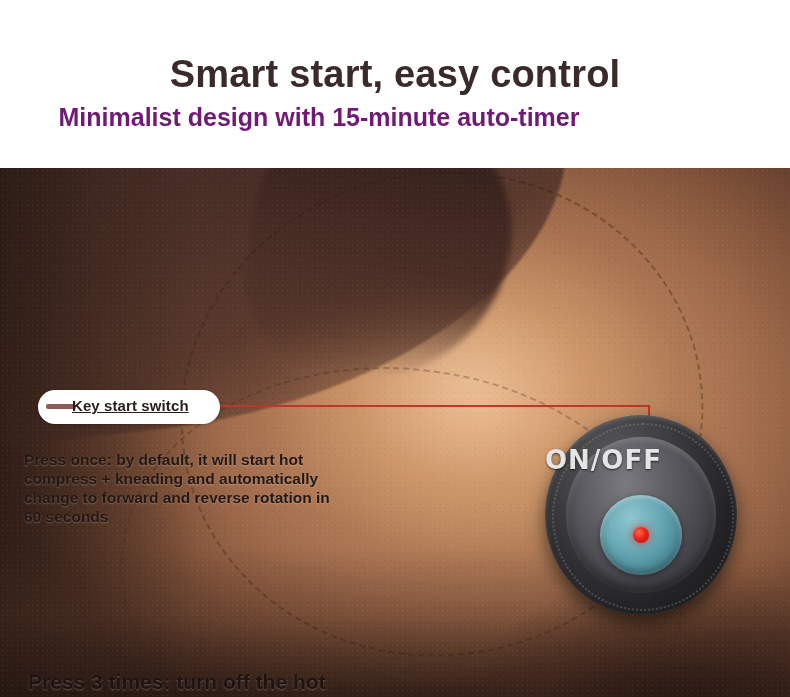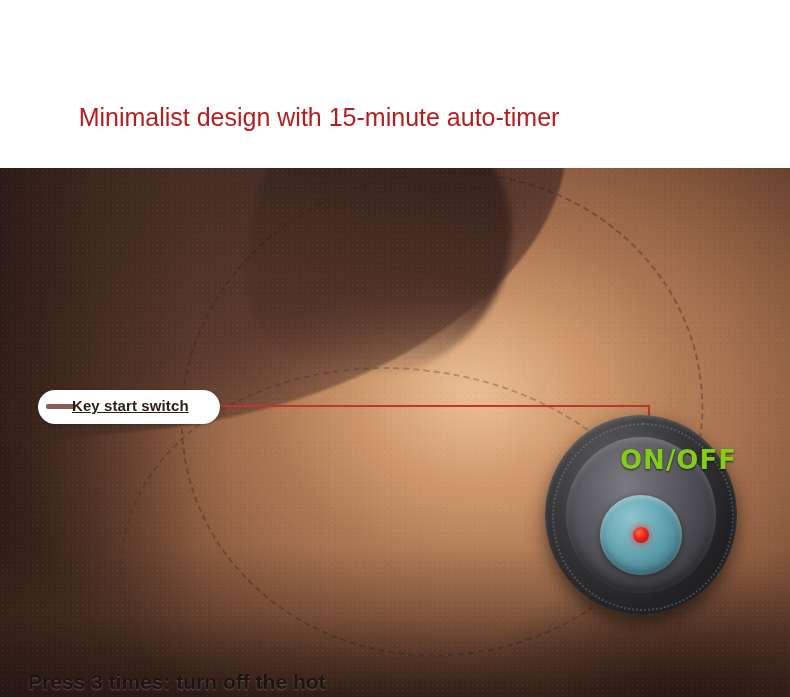--- a/index.html
+++ b/index.html
@@ -38,22 +38,22 @@
     color: #3b2a2a;
     letter-spacing: 0.2px;
     line-height: 44px;
   }
   .subhead {
     position: absolute;
     left: 0;
     top: 102px;
     width: 638px;
     font-size: 25px;
-    font-weight: normal;
-    color: #b91c1c;
+    font-weight: bold;
+    color: #701a75;
     line-height: 30px;
   }
 
   
   .photo {
     position: absolute;
     left: 0;
     top: 168px;
     width: 790px;
     height: 529px;
@@ -204,26 +204,26 @@
     border-radius: 50%;
     background:
       radial-gradient(ellipse at 40% 30%, #7b7a80 0%, #5e5d63 34%, #45444a 66%, #2e2d32 100%);
     box-shadow: inset 0 3px 6px rgba(255,255,255,0.22), inset 0 -6px 12px rgba(0,0,0,0.45);
   }
   .btn-label {
     position: absolute;
     left: 0;
     top: 30px;
     width: 192px;
-    text-align: right;
+    text-align: left;
     font-family: "DejaVu Sans", sans-serif;
     font-size: 26px;
     font-weight: bold;
     letter-spacing: 1px;
-    color: #84cc16;
+    color: #e5e5e5;
     text-shadow: 0 1px 2px rgba(0,0,0,0.7);
   }
   .btn-teal {
     position: absolute;
     left: 55px;
     top: 80px;
     width: 82px;
     height: 80px;
     border-radius: 50%;
     background:
@@ -318,20 +318,21 @@
     line-height: 27px;
     color: #1e1310;
   }
 </style>
 </head>
 <body>
 
 <div id="page">
 
   <div class="header">
+    <div class="headline">Smart start, easy control</div>
     <div class="subhead">Minimalist design with 15-minute auto-timer</div>
   </div>
 
   <div class="photo">
     <div class="leather-base"></div>
     <div class="dome-highlight"></div>
     <div class="fabric-band"></div>
     <div class="fabric-band2"></div>
     <div class="seam seam-a"></div>
     <div class="seam seam-b"></div>
@@ -349,17 +350,18 @@
       <div class="btn-inner"></div>
       <div class="btn-label">ON/OFF</div>
       <div class="btn-teal"></div>
       <div class="btn-led"></div>
     </div>
 
     <div class="callout-pill"></div>
     <div class="callout-dash"></div>
     <div class="callout-text">Key start switch</div>
 
+    <div class="para p1">Press once: by default, it will start hot compress + kneading and automatically change to forward and reverse rotation in 60 seconds</div>
     <div class="para p3">Press 3 times: turn off the hot compress and knead and massage normally</div>
 
   </div>
 
 </div>
 
 </body></html>

